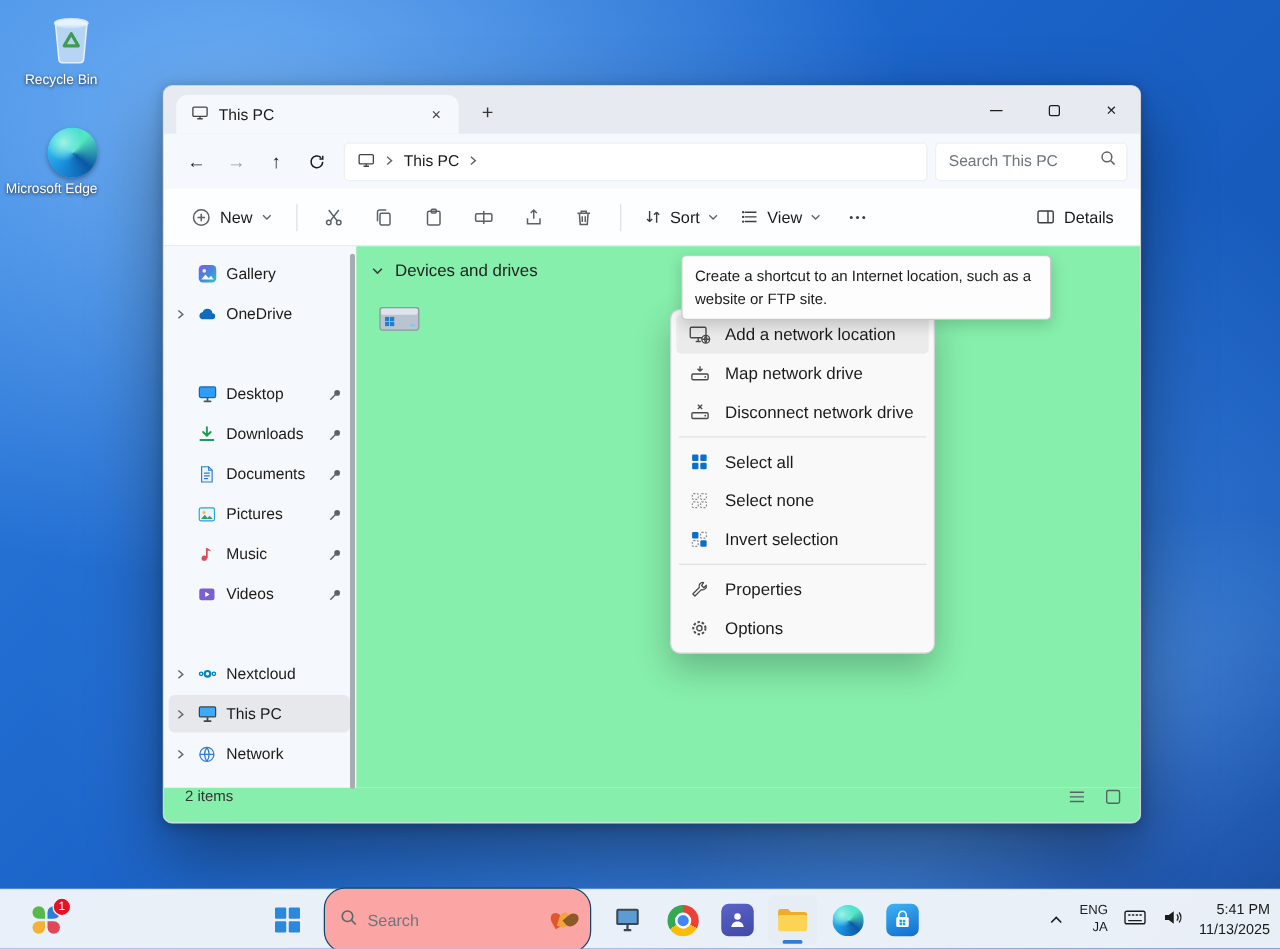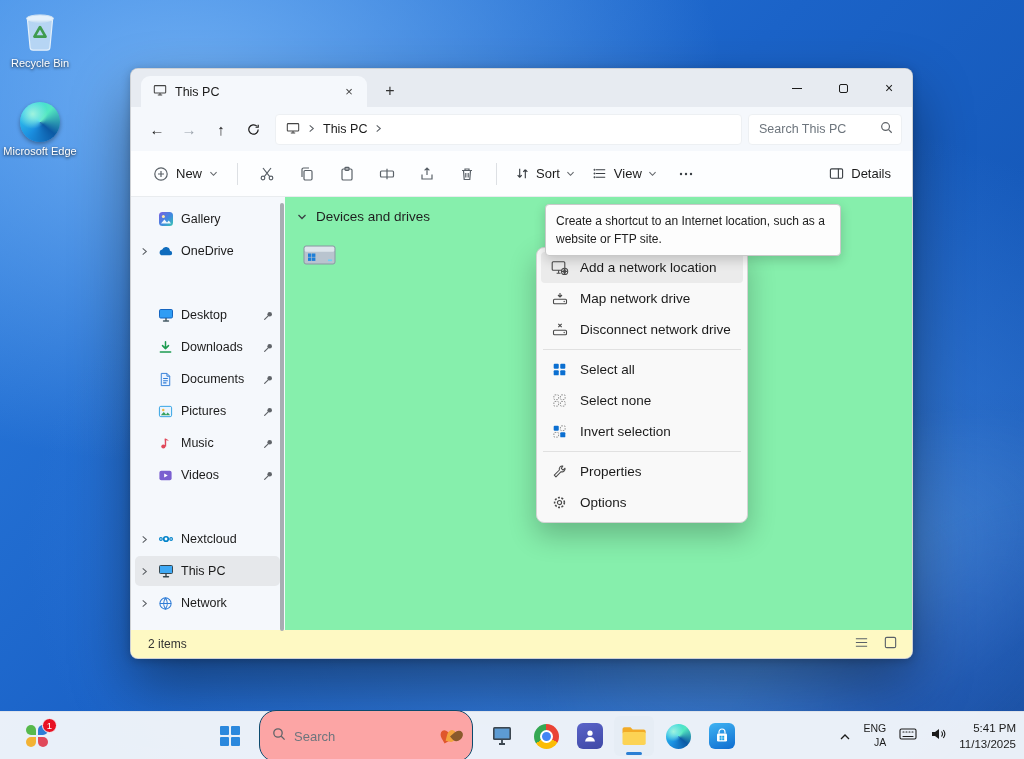--- a/index.html
+++ b/index.html
@@ -10,21 +10,21 @@
       radial-gradient(1050px 720px at 66% 72%, rgba(72,142,232,.85), rgba(72,142,232,0) 62%),
       radial-gradient(760px 560px at 96% 100%, rgba(8,52,130,.95), rgba(8,52,130,0) 66%),
       linear-gradient(135deg,#2d7fe0 0%,#1b63c8 45%,#0f4da8 100%);}
   .ribbon{position:absolute;border-radius:50%;filter:blur(6px);opacity:.5;}
   .r1{width:900px;height:420px;left:380px;top:380px;transform:rotate(-24deg);
       background:radial-gradient(closest-side,rgba(140,200,255,.55),transparent 70%);}
   .r2{width:700px;height:300px;left:560px;top:520px;transform:rotate(-38deg);
       background:radial-gradient(closest-side,rgba(30,80,180,.6),transparent 70%);}
 
   
-  .desk-icon{position:absolute;width:76px;display:flex;flex-direction:column;align-items:center;gap:3px;
+  .desk-icon{position:absolute;width:76px;display:flex;flex-direction:column;align-items:flex-end;gap:3px;
     color:#fff;font-size:11px;text-align:center;text-shadow:0 1px 3px rgba(0,0,0,.85);cursor:default;}
   .edge-ball{width:40px;height:40px;border-radius:50%;
     background:radial-gradient(circle at 32% 30%, #9ff3dd 0%, rgba(159,243,221,0) 38%),
                conic-gradient(from 130deg,#0c59a4,#1b8fe0,#36d0f0,#53e8c0,#0c59a4);
     box-shadow:0 2px 4px rgba(0,0,0,.35);}
 
   
   .window{position:absolute;left:130px;top:68px;width:783px;height:591px;border-radius:8px;overflow:hidden;
     background:#f3f6fb;border:1px solid rgba(0,0,0,.15);
     box-shadow:0 26px 58px rgba(0,0,0,.40),0 2px 10px rgba(0,0,0,.22);display:flex;flex-direction:column;}
@@ -70,21 +70,21 @@
 
   .content{flex:1;background:#86efac;padding:12px 0 0 12px;position:relative;}
   .section-head{display:flex;align-items:center;gap:9px;font-size:13.5px;color:#1f1f1f;}
   .drive{margin-top:15px;margin-left:4px;display:flex;gap:10px;align-items:flex-start;width:262px;}
   .drive-meta{display:flex;flex-direction:column;gap:3px;}
   .drive-name{font-size:12.5px;color:#1b1b1b;}
   .drive-bar{width:170px;height:13px;background:#e6e6e6;border:1px solid #bfbfbf;}
   .drive-fill{height:100%;background:#2b8add;}
   .drive-free{font-size:11.5px;color:#6a6a6a;margin-top:2px;}
 
-  .statusbar{height:28px;background:#fef9c3;display:flex;align-items:center;padding:0 14px 0 17px;font-size:12px;color:#333;flex:none;}
+  .statusbar{height:28px;background:#86efac;display:flex;align-items:flex-start;padding:0 14px 0 17px;font-size:12px;color:#333;flex:none;}
   .status-icons{margin-left:auto;display:flex;gap:14px;color:#5a6168;}
 
   
   .menu{position:absolute;left:536px;top:247px;width:212px;background:#f9f9f9;border:1px solid #d4d4d4;border-radius:8px;
     box-shadow:0 12px 28px rgba(0,0,0,.24);padding:4px;z-index:40;}
   .menu-item{height:31px;display:flex;align-items:center;gap:11px;padding:0 9px;border-radius:4px;font-size:13.5px;color:#1b1b1b;}
   .menu-item.hl{background:#ebebeb;}
   .menu-sep{height:1px;background:#e1e1e1;margin:4px 2px;}
   .mi-ic{width:19px;height:17px;flex:none;display:flex;align-items:center;justify-content:center;}
   .tooltip{position:absolute;left:545px;top:204px;width:296px;background:#fdfdfd;border:1px solid #c9c9c9;border-radius:4px;

